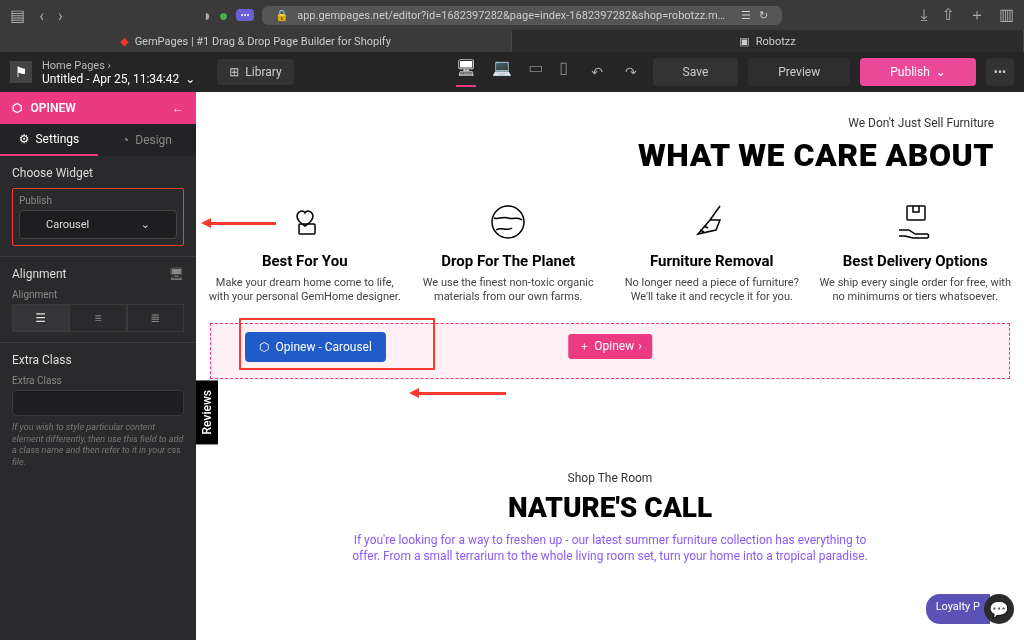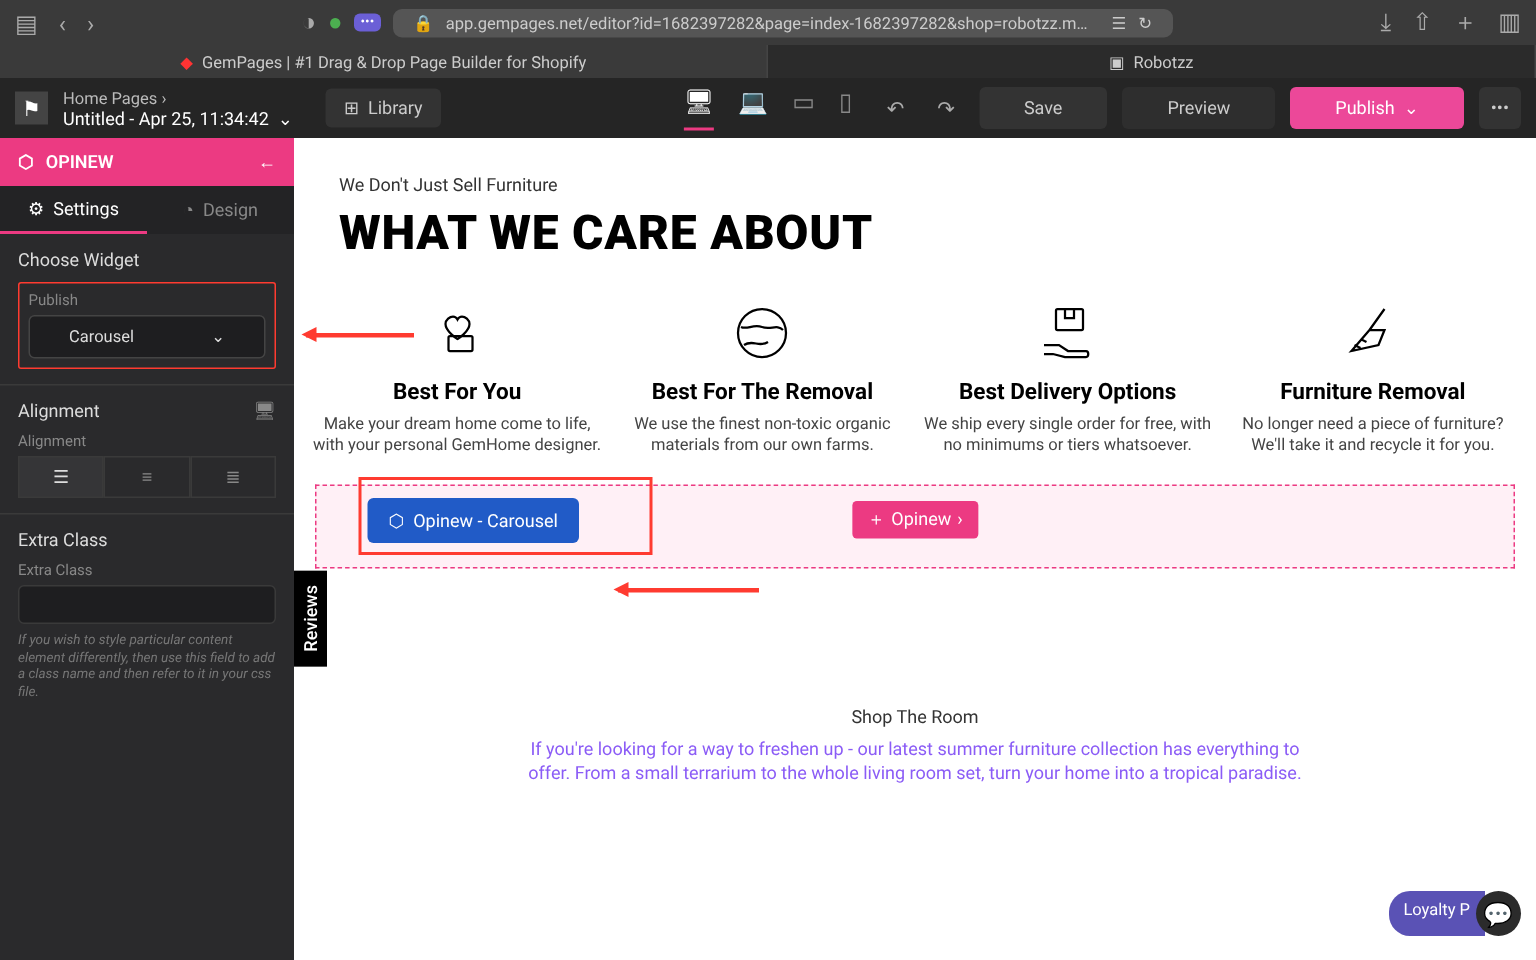--- a/index.html
+++ b/index.html
@@ -48,21 +48,21 @@
 .align-row .cell { flex: 1; text-align: center; padding: 6px 0; border: 1px solid #3a3a3a; font-size: 12px; color: #888; }
 .align-row .cell.act { background: #353537; color: #ddd; }
 .ex-input { background: #1e1e20; border: 1px solid #3a3a3a; border-radius: 4px; height: 26px; width: 100%; }
 .hint { font-size: 9px; color: #777; font-style: italic; line-height: 1.3; margin-top: 6px; }
 
 
 .reviews-vert { position: absolute; left: 196px; top: 380px; background: #000; color: #fff; writing-mode: vertical-rl; transform: rotate(180deg); padding: 10px 4px; font-size: 12px; font-weight: 500; z-index: 5; }
 
 
 .canvas { flex: 1; background: #fff; position: relative; overflow: hidden; }
-.section { text-align: left; padding: 24px 30px 10px; }
+.section { text-align: right; padding: 24px 30px 10px; }
 .sub { font-size: 12px; color: #333; margin-bottom: 6px; }
 .h1 { font-size: 32px; font-weight: 900; letter-spacing: 0.5px; }
 .feat-row { display: flex; justify-content: space-around; padding: 14px 10px; gap: 6px; }
 .feat { width: 200px; text-align: center; }
 .feat .ic { font-size: 36px; height: 48px; display: flex; align-items: center; justify-content: center; }
 .feat h3 { font-size: 15px; font-weight: 700; margin: 6px 0; }
 .feat p { font-size: 11px; color: #444; line-height: 1.3; }
 
 .drop-zone { margin: 4px 14px; border: 1px dashed #ec3a82; background: #fff0f6; height: 56px; position: relative; }
 .sel-box { position: absolute; left: 28px; top: -6px; width: 196px; height: 52px; border: 2px solid #ff3b30; }
@@ -223,59 +223,60 @@
         <h3>Best For You</h3>
         <p>Make your dream home come to life, with your personal GemHome designer.</p>
       </div>
       <div class="feat">
         <div class="ic">
             <svg width="44" height="44" viewBox="0 0 44 44" fill="none" stroke="#000" stroke-width="1.5">
               <circle cx="22" cy="22" r="16"></circle>
               <path d="M8 18c4 2 8-2 14 0s10-2 14 2M10 30c6-4 10 2 16-2"></path>
             </svg>
           </div>
-        <h3>Best For The Removal</h3>
+        <h3>Drop For The Planet</h3>
         <p>We use the finest non-toxic organic materials from our own farms.</p>
+      </div>
+      <div class="feat">
+        <div class="ic">
+            <svg width="44" height="44" viewBox="0 0 44 44" fill="none" stroke="#000" stroke-width="1.5">
+              <path d="M30 6l-10 14M20 20l-12 14 18-4 4-10zM10 30l4 2M14 26l4 2"></path>
+            </svg>
+          </div>
+        <h3>Furniture Removal</h3>
+        <p>No longer need a piece of furniture? We'll take it and recycle it for you.</p>
       </div>
       <div class="feat">
         <div class="ic">
             <svg width="44" height="44" viewBox="0 0 44 44" fill="none" stroke="#000" stroke-width="1.5">
               <rect x="14" y="6" width="18" height="14" rx="1"></rect>
               <path d="M20 6v6h6V6M6 30h10l6 4h12c2 0 2 4 0 4H20l-8-2H6"></path>
             </svg>
           </div>
         <h3>Best Delivery Options</h3>
         <p>We ship every single order for free, with no minimums or tiers whatsoever.</p>
-      </div>
-      <div class="feat">
-        <div class="ic">
-            <svg width="44" height="44" viewBox="0 0 44 44" fill="none" stroke="#000" stroke-width="1.5">
-              <path d="M30 6l-10 14M20 20l-12 14 18-4 4-10zM10 30l4 2M14 26l4 2"></path>
-            </svg>
-          </div>
-        <h3>Furniture Removal</h3>
-        <p>No longer need a piece of furniture? We'll take it and recycle it for you.</p>
       </div>
     </div>
 
     <div class="drop-zone">
       <div class="sel-box"></div>
       <div class="badge-blue">
         <span>⬡</span>
         <span>Opinew - Carousel</span>
       </div>
       <div class="badge-pink">
         <span>＋</span>
         <span>Opinew</span>
         <span>›</span>
       </div>
     </div>
 
     <div class="section2">
       <div class="sub">Shop The Room</div>
+      <div class="h2">NATURE'S CALL</div>
       <div class="para">If you're looking for a way to freshen up - our latest summer furniture collection has everything to offer. From a small terrarium to the whole living room set, turn your home into a tropical paradise.</div>
     </div>
 
     <div class="arrow-h" style="left:216px; top:300px; width:94px"></div>
     <div class="loyalty">
       <div class="lbl2">Loyalty P</div>
       <div class="circ">💬</div>
     </div>
   </div>
 </div>

